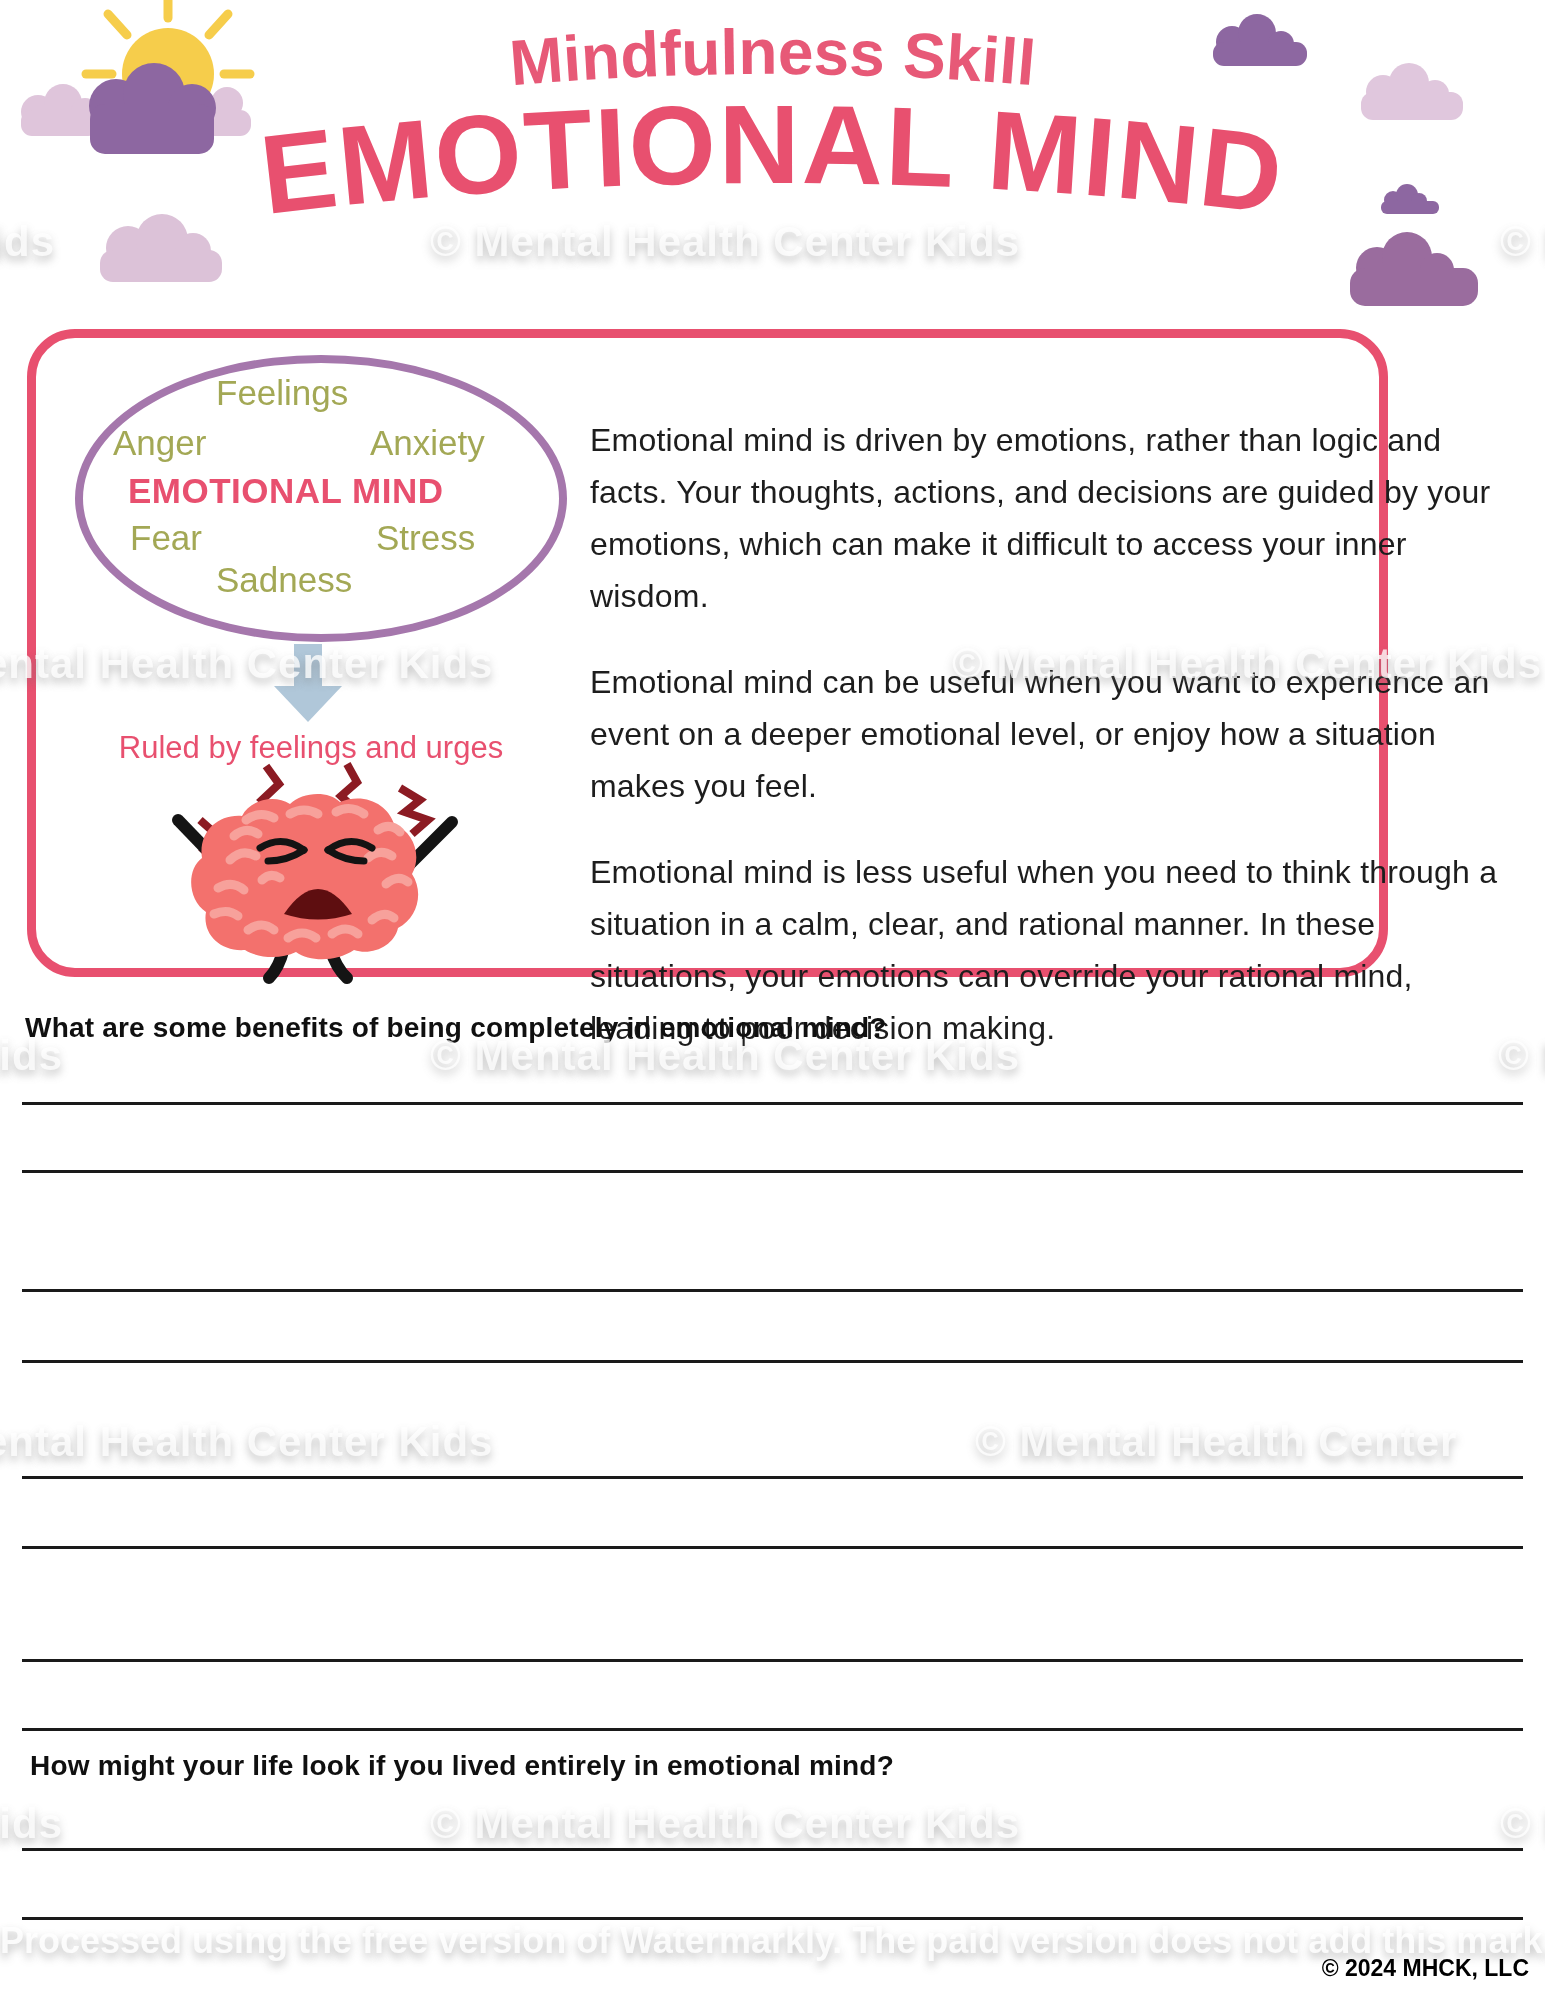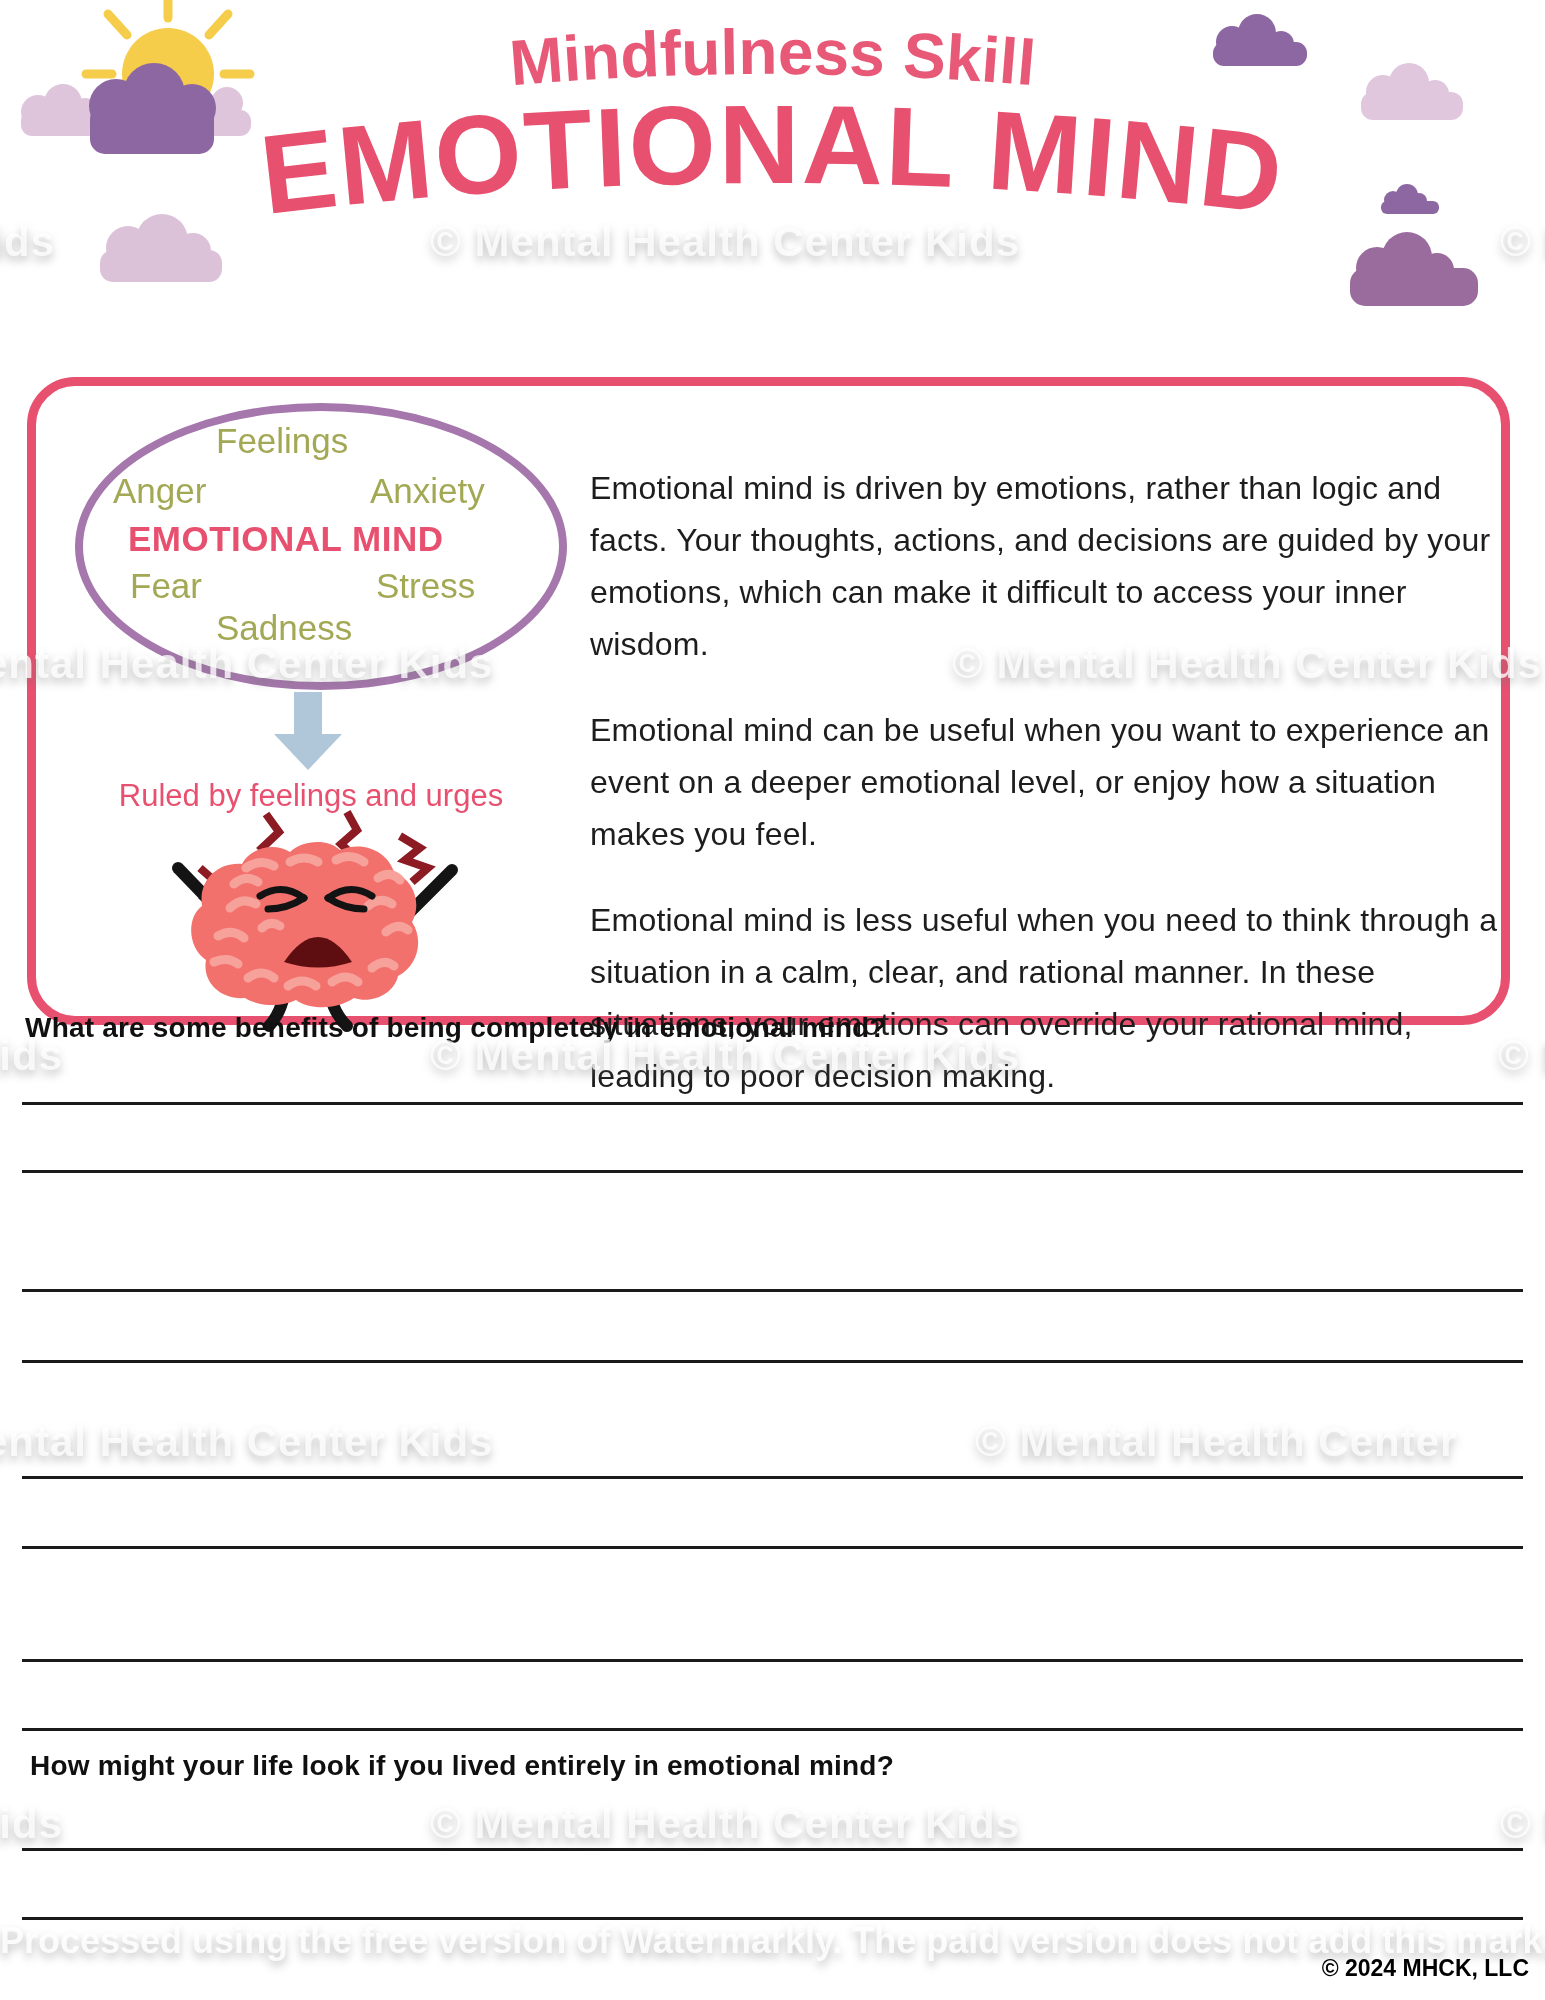--- a/index.html
+++ b/index.html
@@ -3,22 +3,22 @@
 <meta charset="utf-8">
 <style>
   html,body{margin:0;padding:0;background:#ffffff;}
   #page{position:relative;width:1545px;height:2000px;background:#ffffff;overflow:hidden;
         font-family:"Liberation Sans", sans-serif;}
   .abs{position:absolute;}
   
   .wm{position:absolute;white-space:nowrap;font-weight:bold;font-size:42px;letter-spacing:1px;
       color:rgba(255,255,255,0.78);text-shadow:0 5px 8px rgba(115,115,115,0.42);z-index:30;pointer-events:none;}
   
-  .info-box{position:absolute;left:27px;top:329px;width:1483px;height:648px;box-sizing:border-box;
-            border:9px solid #E8506F;border-radius:48px;background:#ffffff;z-index:5;margin-top:48px;}
+  .info-box{position:absolute;left:27px;top:329px;width:1361px;height:648px;box-sizing:border-box;
+            border:9px solid #E8506F;border-radius:48px;background:#ffffff;z-index:5;}
   .oval{position:absolute;left:39px;top:17px;width:492px;height:287px;box-sizing:border-box;
         border:8px solid #A577AC;border-radius:50%;}
   .oval-word{position:absolute;font-size:35px;color:#A3A855;font-weight:500;white-space:nowrap;}
   .oval-center{position:absolute;font-size:35px;color:#E8506F;font-weight:bold;white-space:nowrap;letter-spacing:0.5px;}
   .arrow-shaft{position:absolute;width:28px;height:44px;background:#B0C7D9;}
   .arrow-head{position:absolute;width:0;height:0;border-left:34px solid transparent;
               border-right:34px solid transparent;border-top:36px solid #B0C7D9;}
   .caption{position:absolute;font-size:31px;font-weight:normal;color:#E8506F;text-align:center;white-space:nowrap;}
   .para-col{position:absolute;left:554px;top:76px;width:916px;}
   .para-col p{margin:0 0 34px 0;font-size:32px;line-height:52px;color:#1d1d1d;font-weight:500;letter-spacing:0.2px;}

